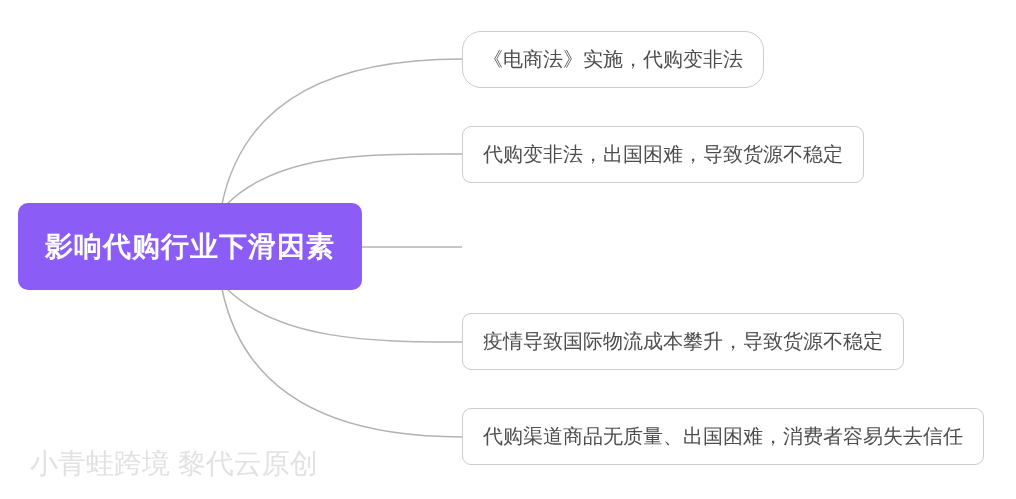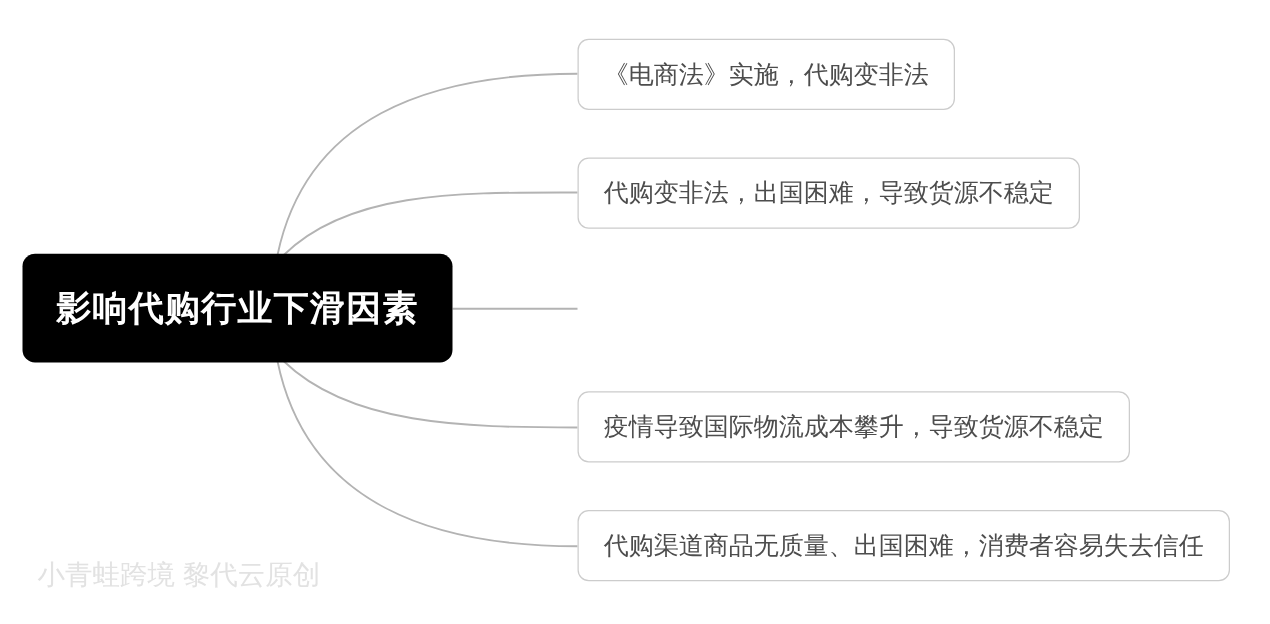--- a/index.html
+++ b/index.html
@@ -22,21 +22,21 @@
     width: 1016px;
     height: 499px;
     pointer-events: none;
   }
   .root-node {
     position: absolute;
     left: 18px;
     top: 203px;
     width: 344px;
     height: 87px;
-    background: #000000;
+    background: #8b5cf6;
     border-radius: 10px;
     display: flex;
     align-items: center;
     justify-content: center;
     color: #ffffff;
     font-size: 28px;
     font-weight: bold;
     white-space: nowrap;
     letter-spacing: 1px;
   }
@@ -49,30 +49,30 @@
     border: 1px solid #cccccc;
     border-radius: 9px;
     display: inline-flex;
     align-items: center;
     padding: 0 20px;
     font-size: 20px;
     color: #4d4d4d;
     white-space: nowrap;
     box-sizing: border-box;
   }
-  .branch-1 { top: 31px; }
+  .branch-1 { top: 31px; border-radius: 19px; }
   .branch-2 { top: 126px; }
   .branch-3 { top: 219px; }
   .branch-4 { top: 313px; }
   .branch-5 { top: 408px; }
   .watermark {
     position: absolute;
     left: 30px;
     top: 445px;
-    font-size: 22px;
+    font-size: 28px;
     color: #e2e2e2;
     white-space: nowrap;
   }
 </style>
 </head>
 <body>
 
 <div class="canvas">
 
   <svg class="connectors" viewBox="0 0 1016 499" xmlns="http://www.w3.org/2000/svg">

